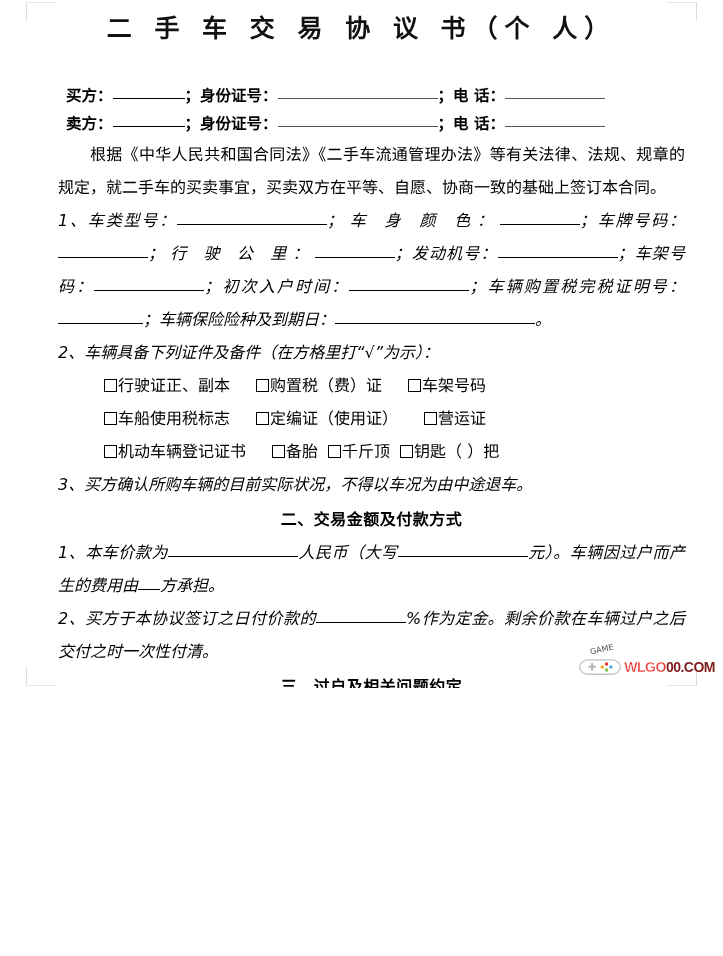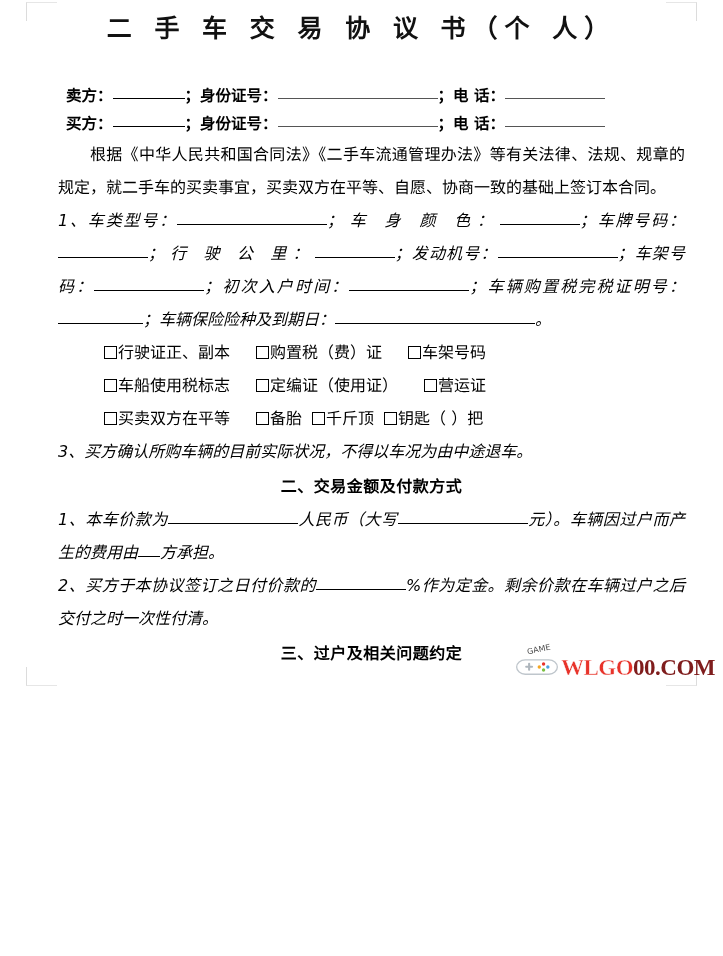--- a/index.html
+++ b/index.html
@@ -144,23 +144,23 @@
     align-items: center;
     gap: 3px;
     user-select: none;
   }
   .wm-pad {
     position: relative;
     width: 42px;
     height: 26px;
   }
   .wm-text {
-    font-family: Liberation Serif, serif;
-    font-weight: 700;
-    font-size: 23px;
+    font-family: Liberation Sans, sans-serif;
+    font-weight: 700;
+    font-size: 14px;
     letter-spacing: -0.5px;
     line-height: 1;
     display: flex;
   }
   .wm-a { color: #e8332a; -webkit-text-stroke: 0.4px #ffffff; }
   .wm-b { color: #7f1d1d; }
   .wm-scribble {
     position: absolute;
     left: 11px;
     top: -9px;
@@ -179,49 +179,50 @@
   <div class="crop tl"></div>
   <div class="crop tr"></div>
   <div class="crop bl"></div>
   <div class="crop br"></div>
 
   <h1 class="doc-title">二 手 车 交 易 协 议 书（个 人）</h1>
 
   <div class="parties">
 
     <div class="party-row">
+      <span class="lbl">买方：</span><span class="blank b-name"></span><span class="lbl">；身份证号：</span><span class="blank thin b-id"></span><span class="lbl">；电 话：</span><span class="blank thin b-tel"></span>
+    </div>
+
+    <div class="party-row">
       <span class="lbl">卖方：</span><span class="blank b-name"></span><span class="lbl">；身份证号：</span><span class="blank thin b-id"></span><span class="lbl">；电 话：</span><span class="blank thin b-tel"></span>
     </div>
 
-    <div class="party-row">
-      <span class="lbl">买方：</span><span class="blank b-name"></span><span class="lbl">；身份证号：</span><span class="blank thin b-id"></span><span class="lbl">；电 话：</span><span class="blank thin b-tel"></span>
-    </div>
-
   </div>
 
   <div class="body-wrap">
 
     <p class="para">根据《中华人民共和国合同法》《二手车流通管理办法》等有关法律、法规、规章的规定，就二手车的买卖事宜，买卖双方在平等、自愿、协商一致的基础上签订本合同。</p>
 
 
     <p class="item"><span>1、车类型号：</span><span class="u u-w150"></span><span class="sp">；车 身 颜 色：</span><span class="u u-w80"></span><span>；车牌号码：</span><span class="u u-w90"></span><span class="sp">；行 驶 公 里：</span><span class="u u-w80"></span><span>；发动机号：</span><span class="u u-w120"></span><span>；车架号码：</span><span class="u u-w110"></span><span>；初次入户时间：</span><span class="u u-w120"></span><span>；车辆购置税完税证明号：</span><span class="u u-w85"></span><span>；车辆保险险种及到期日：</span><span class="u u-w200"></span><span>。</span></p>
 
+    <p class="item">2、车辆具备下列证件及备件（在方格里打“√”为示）：</p>
 
     <div class="check-block">
 
       <div class="chk-row">
         <span class="chk-item"><span class="chk"></span><span>行驶证正、副本</span></span><span class="chk-item"><span class="chk"></span><span>购置税（费）证</span></span><span class="chk-item"><span class="chk"></span><span>车架号码</span></span>
       </div>
 
       <div class="chk-row">
         <span class="chk-item"><span class="chk"></span><span>车船使用税标志</span></span><span class="chk-item"><span class="chk"></span><span>定编证（使用证）</span></span><span class="chk-item"><span class="chk"></span><span>营运证</span></span>
       </div>
 
       <div class="chk-row">
-        <span class="chk-item"><span class="chk"></span><span>买卖双方在平等</span></span><span class="chk-item tight"><span class="chk"></span><span>备胎</span></span><span class="chk-item tight"><span class="chk"></span><span>千斤顶</span></span><span class="chk-item tight"><span class="chk"></span><span>钥匙（  ）把</span></span>
+        <span class="chk-item"><span class="chk"></span><span>机动车辆登记证书</span></span><span class="chk-item tight"><span class="chk"></span><span>备胎</span></span><span class="chk-item tight"><span class="chk"></span><span>千斤顶</span></span><span class="chk-item tight"><span class="chk"></span><span>钥匙（  ）把</span></span>
       </div>
 
     </div>
 
     <p class="item">3、买方确认所购车辆的目前实际状况，不得以车况为由中途退车。</p>
 
 
     <p class="sec-head">二、交易金额及付款方式</p>
 
     <p class="item"><span>1、本车价款为</span><span class="u u-w130"></span><span>人民币（大写</span><span class="u u-w130"></span><span>元）。车辆因过户而产生的费用由</span><span class="u u-w22"></span><span>方承担。</span></p>

